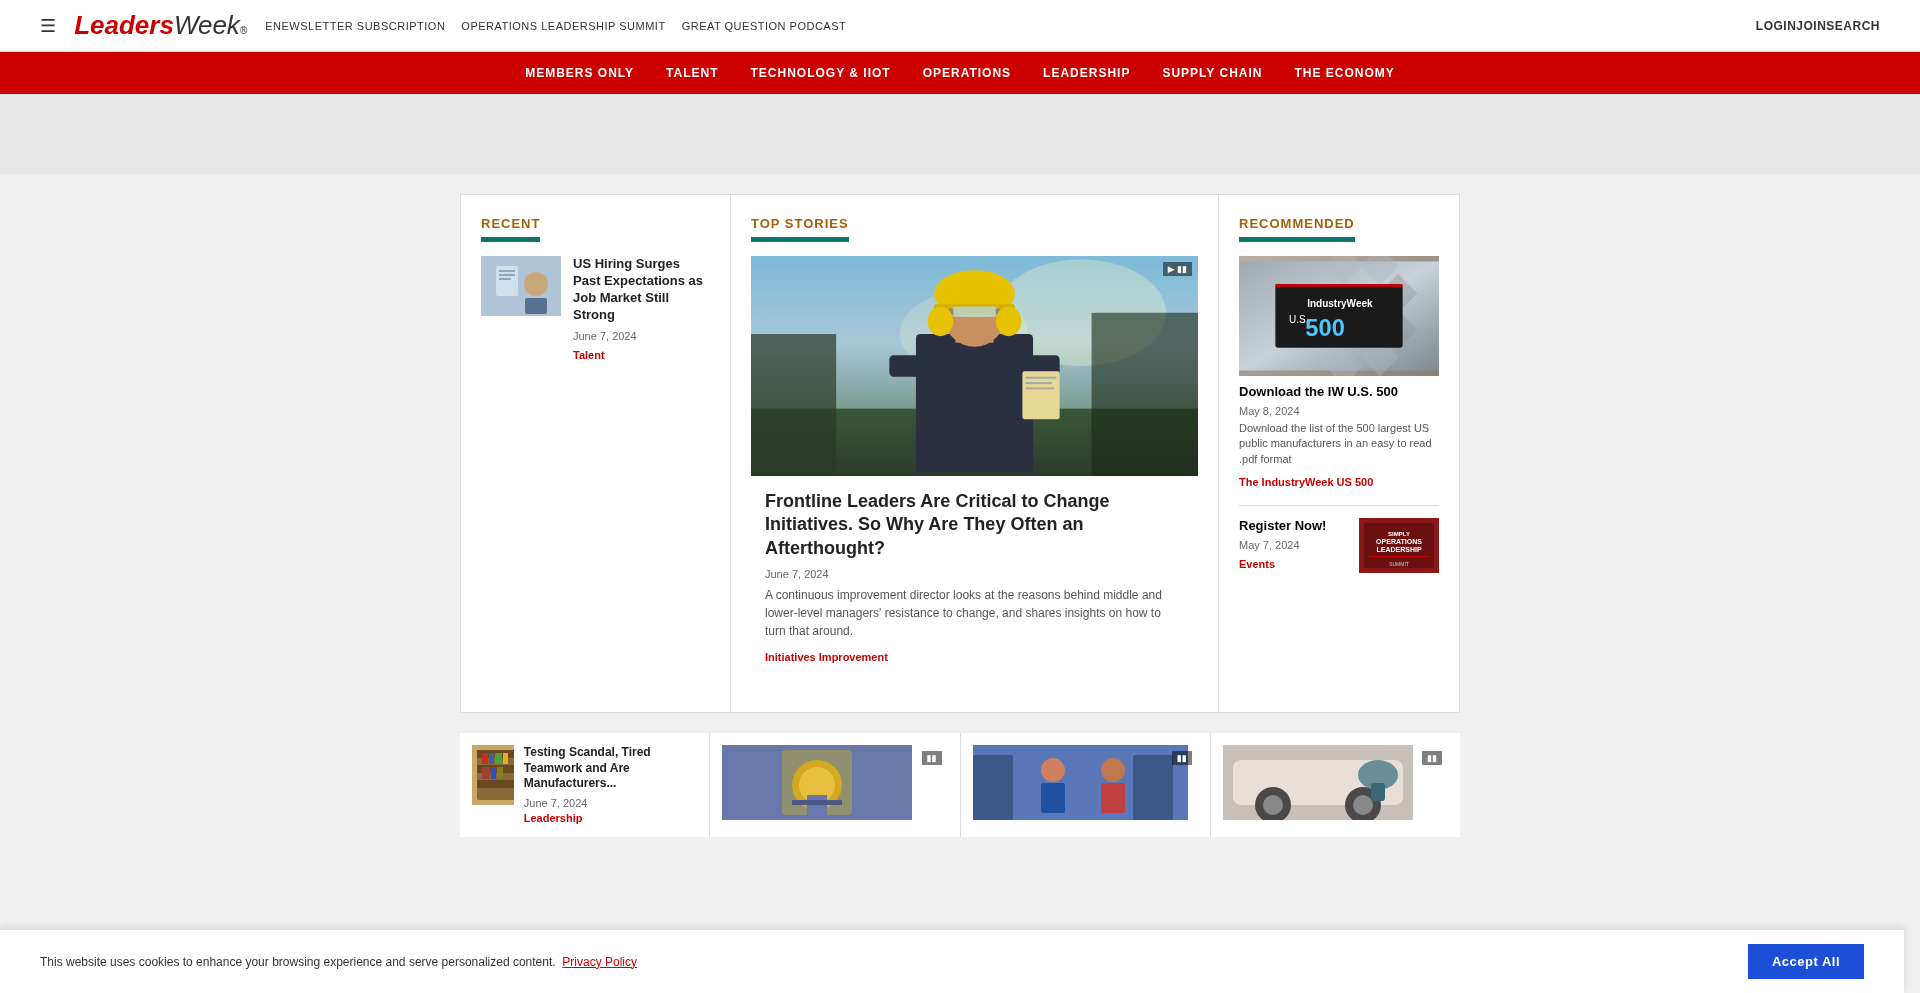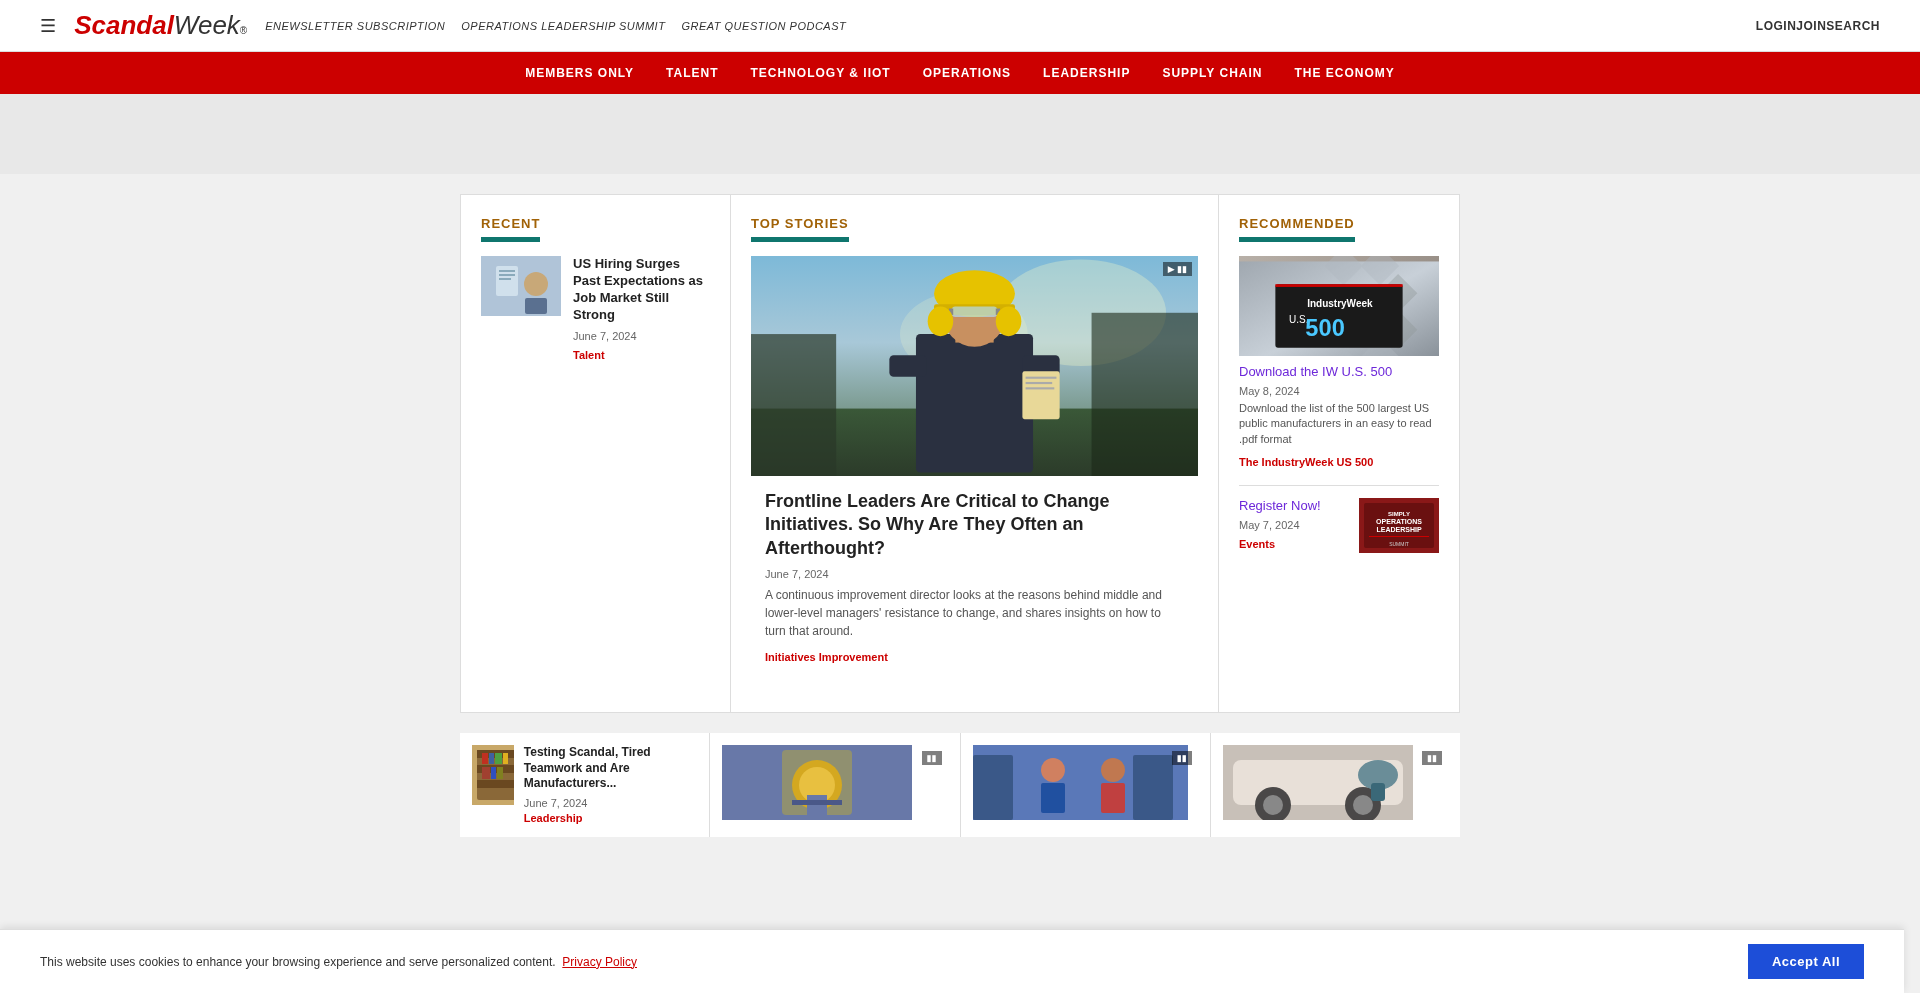--- a/index.html
+++ b/index.html
@@ -7,21 +7,21 @@
 
     
     .header { background: #fff; border-bottom: 1px solid #ddd; padding: 10px 0; display: flex; align-items: center; justify-content: space-between; padding: 10px 40px; }
     .header-left { display: flex; align-items: center; gap: 18px; }
     .hamburger { font-size: 18px; color: #333; cursor: pointer; }
     .logo { display: flex; align-items: baseline; gap: 0; }
     .logo-industry { font-size: 26px; font-weight: 700; color: #c00; font-style: italic; }
     .logo-week { font-size: 26px; font-weight: 300; color: #333; font-style: italic; }
     .logo-dot { font-size: 10px; color: #333; vertical-align: super; }
     .header-nav { display: flex; gap: 16px; align-items: center; }
-    .header-nav a { font-size: 11px; color: #333; text-decoration: none; text-transform: uppercase; letter-spacing: 0.5px; font-style: italic; }
+    .header-nav a { font-size: 11px; color: #333; text-decoration: none; text-transform: uppercase; letter-spacing: 0.5px; }
     .header-right { display: flex; align-items: center; }
     .header-right a { font-size: 12px; color: #333; text-decoration: none; font-weight: bold; letter-spacing: 0.5px; }
 
     
     .red-nav { background: #c00; display: flex; align-items: center; justify-content: center; gap: 32px; padding: 14px 0; }
     .red-nav a { color: #fff; text-decoration: none; font-size: 12px; font-weight: bold; letter-spacing: 1px; text-transform: uppercase; }
 
     
     .ad-space { height: 80px; background: #e8e8e8; }
 
@@ -59,22 +59,22 @@
     
     .bottom-row { display: flex; gap: 0; margin-top: 20px; }
     .bottom-article { flex: 1; padding: 12px; border-right: 1px solid #ddd; background: #fff; }
     .bottom-article:last-child { border-right: none; }
     .bottom-article-inner { display: flex; gap: 10px; }
     .bottom-title { font-size: 12px; font-weight: bold; color: #222; line-height: 1.3; margin-bottom: 5px; }
     .bottom-date { font-size: 11px; color: #666; }
 
     
     .rec-card { margin-bottom: 16px; }
-    .rec-img { width: 100%; height: 100px; background: linear-gradient(135deg, #b8b0a8 0%, #8a8078 100%); margin-bottom: 8px; position: relative; overflow: hidden; }
-    .rec-title { font-size: 13px; font-weight: normal; color: #6d28d9; margin-bottom: 4px; line-height: 1.3; }
+    .rec-img { width: 100%; height: 120px; background: linear-gradient(135deg, #b8b0a8 0%, #8a8078 100%); margin-bottom: 8px; position: relative; overflow: hidden; }
+    .rec-title { font-size: 13px; font-weight: bold; color: #000000; margin-bottom: 4px; line-height: 1.3; }
     .rec-date { font-size: 11px; color: #666; margin-bottom: 4px; }
     .rec-desc { font-size: 11px; color: #555; line-height: 1.4; margin-bottom: 6px; }
     .rec-link { font-size: 11px; color: #c00; text-decoration: none; font-weight: bold; }
     .rec-divider { border: none; border-top: 1px solid #ddd; margin: 12px 0; }
 
     .rec-event { display: flex; align-items: flex-start; gap: 10px; }
     .rec-event-text { flex: 1; }
     .rec-event-img { width: 80px; height: 55px; background: linear-gradient(135deg, #c0302a 0%, #8a1a18 100%); flex-shrink: 0; display: flex; align-items: center; justify-content: center; }
 
     
@@ -87,21 +87,21 @@
 
     .bottom-thumb-container { position: relative; overflow: hidden; }
   </style>
 </head>
 <body>
 
 <header class="header">
   <div class="header-left">
     <span class="hamburger">☰</span>
     <div class="logo">
-      <span class="logo-industry">Scandal</span>
+      <span class="logo-industry">Leaders</span>
         <span class="logo-week">Week</span>
         <span class="logo-dot">®</span>
     </div>
     <nav class="header-nav">
       <a href="#">ENEWSLETTER SUBSCRIPTION</a>
       <a href="#">OPERATIONS LEADERSHIP SUMMIT</a>
       <a href="#">GREAT QUESTION PODCAST</a>
     </nav>
   </div>
   <div class="header-right">

